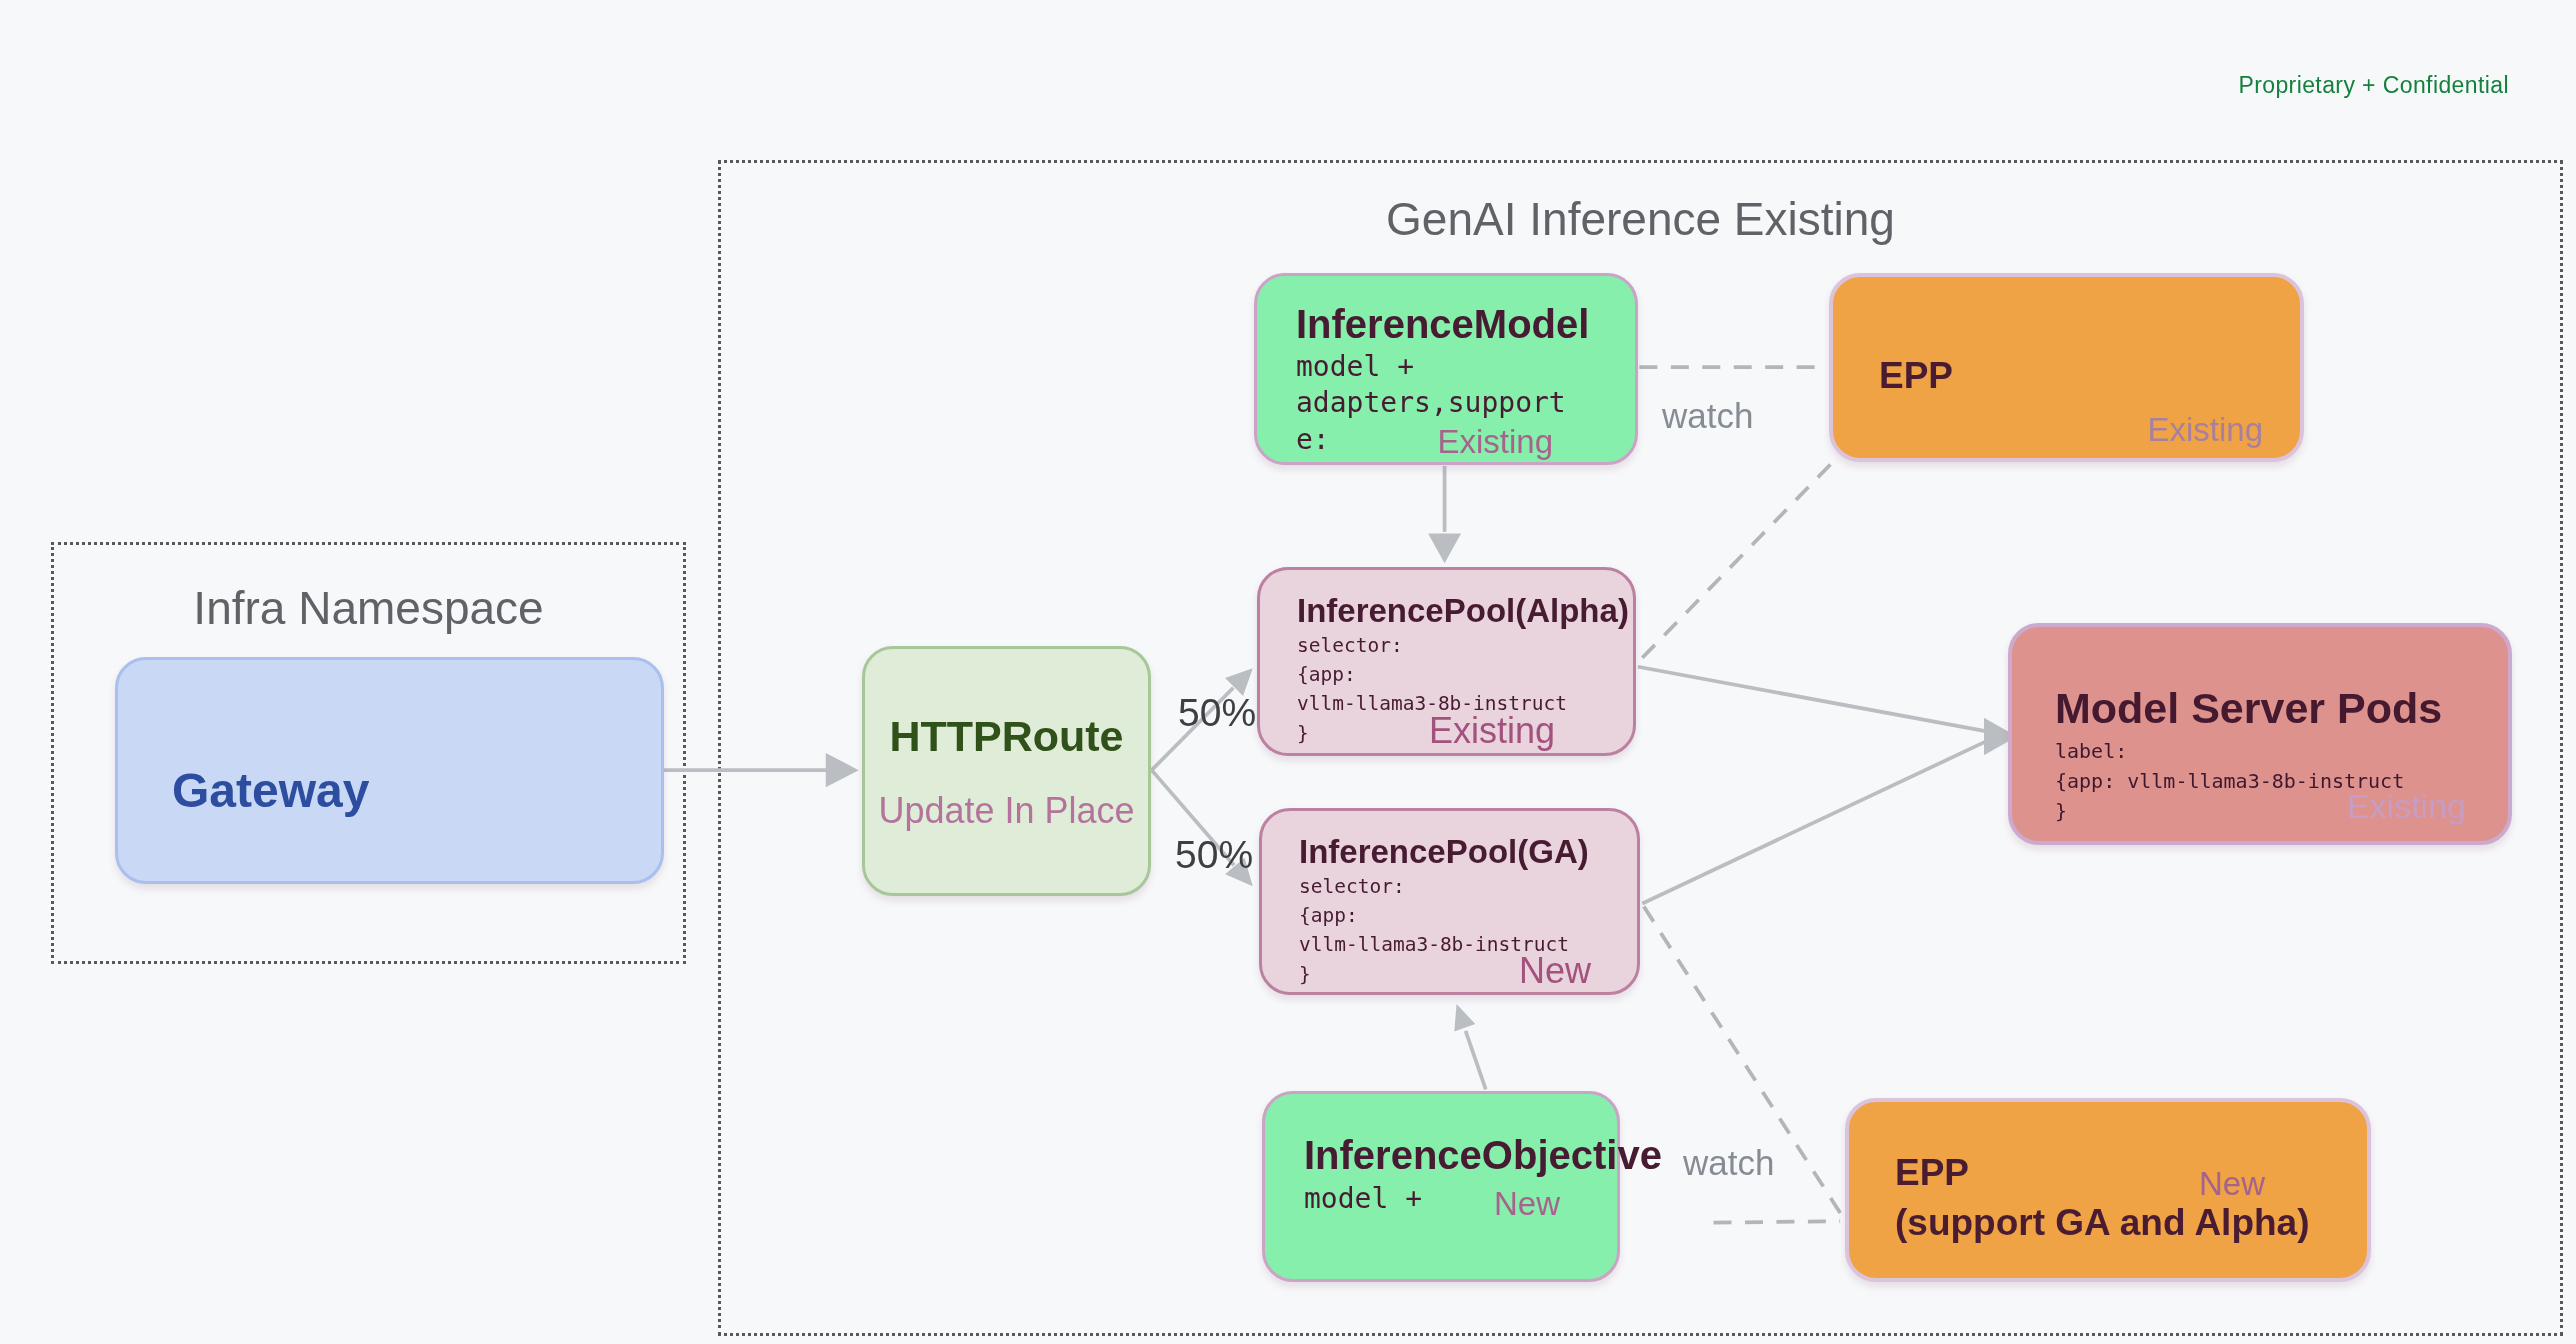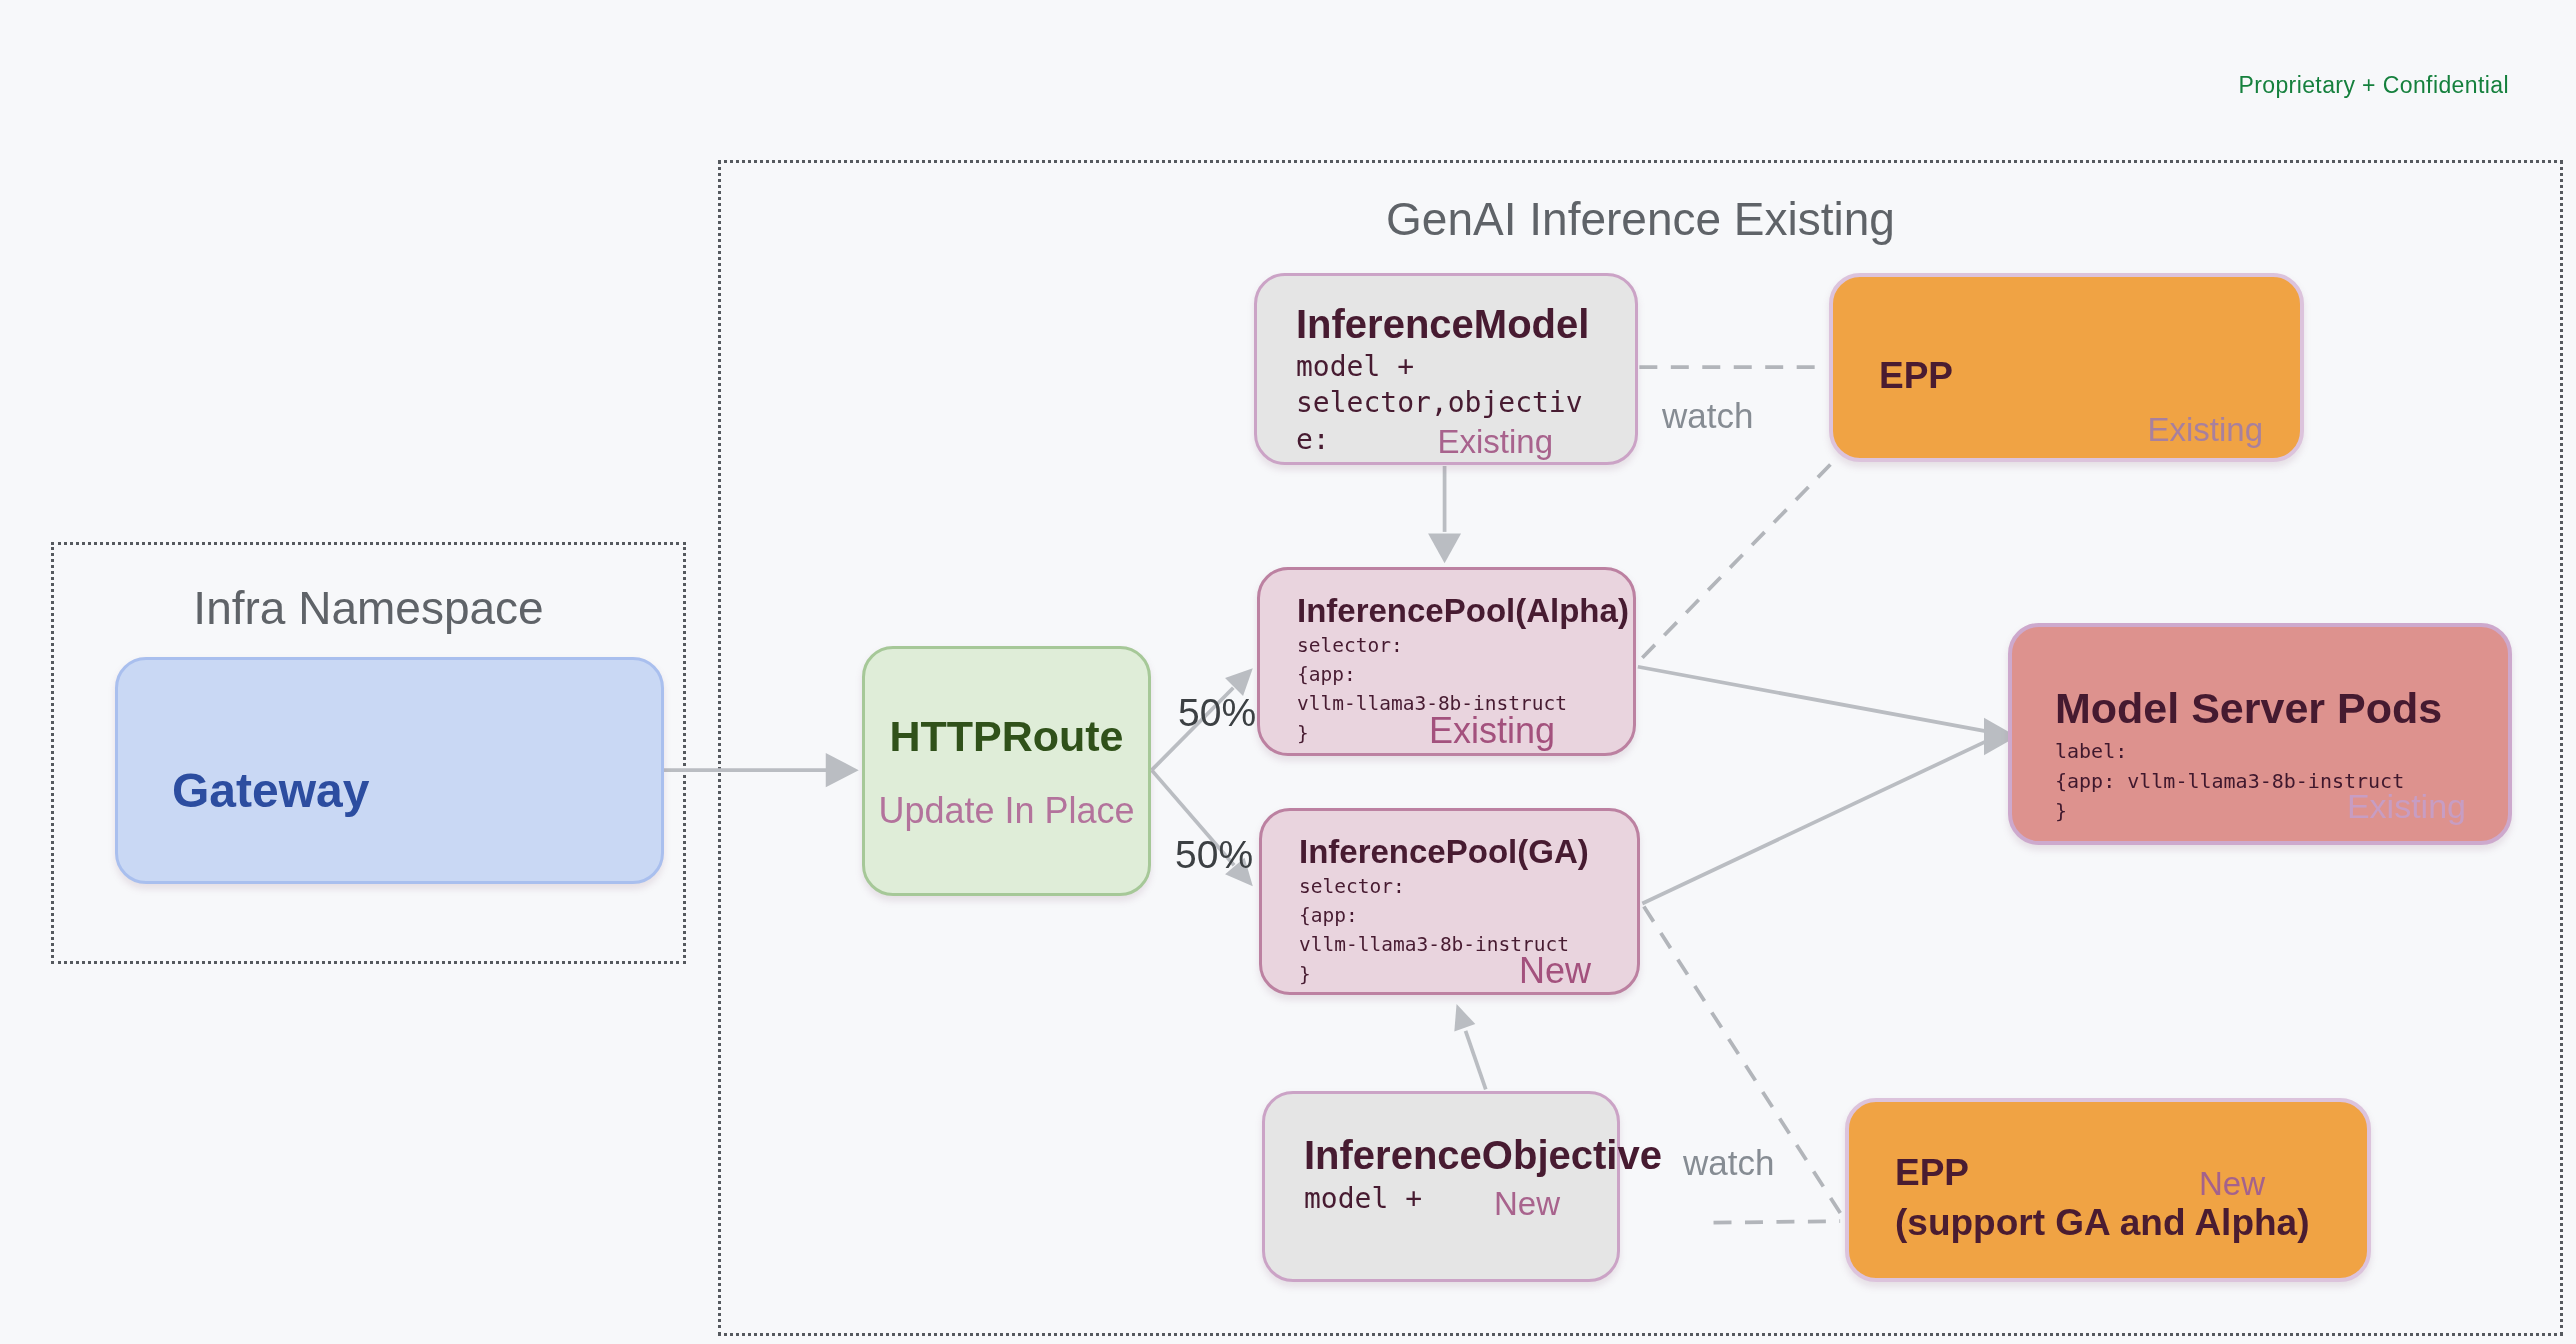--- a/index.html
+++ b/index.html
@@ -40,21 +40,21 @@
   #gateway .title{color:#2c4da0;font-size:48px;padding-left:54px;padding-top:40px;}
 
   
   #httproute{left:862px;top:646px;width:289px;height:250px;
     background:#dfedd8;border:3.7px solid #a6c898;
     display:flex;flex-direction:column;align-items:center;justify-content:center;gap:27px;}
   #httproute .title{color:#30511a;font-size:43px;}
   #httproute .annotation{color:#b3739c;font-size:36px;}
 
   
-  .yellow{background:#e5e5e5;border:3.7px solid #cba3c6;}
+  .yellow{background:#86efac;border:3.7px solid #cba3c6;}
   #inference-model{left:1254px;top:273px;width:384px;height:192px;padding:22.5px 22.5px 0 39px;}
   #inference-model .title{font-size:40px;}
   #inference-model .code{font-size:28px;line-height:1.32;}
   #inference-model .status{right:82px;bottom:1.5px;}
 
   #inference-objective{left:1262px;top:1091px;width:358px;height:191px;padding:36px 22.5px 0 39px;}
   #inference-objective .title{font-size:40px;}
   #inference-objective .code{font-size:28px;line-height:1.38;}
   #inference-objective .status{left:229px;top:91px;}
 
@@ -137,21 +137,21 @@
 
   <div class="node" id="httproute">
     <div class="title">HTTPRoute</div>
     <div class="annotation">Update In Place</div>
   </div>
 
   <div class="node yellow" id="inference-model">
     <div class="title">InferenceModel</div>
     <div class="code">
       <div>model +</div>
-      <div>selector,objectiv</div>
+      <div>adapters,support</div>
       <div>e:</div>
     </div>
     <span class="status">Existing</span>
   </div>
 
   <div class="node epp" id="epp-alpha">
     <div class="title">
       <div>EPP</div>
     </div>
     <span class="status">Existing</span>

